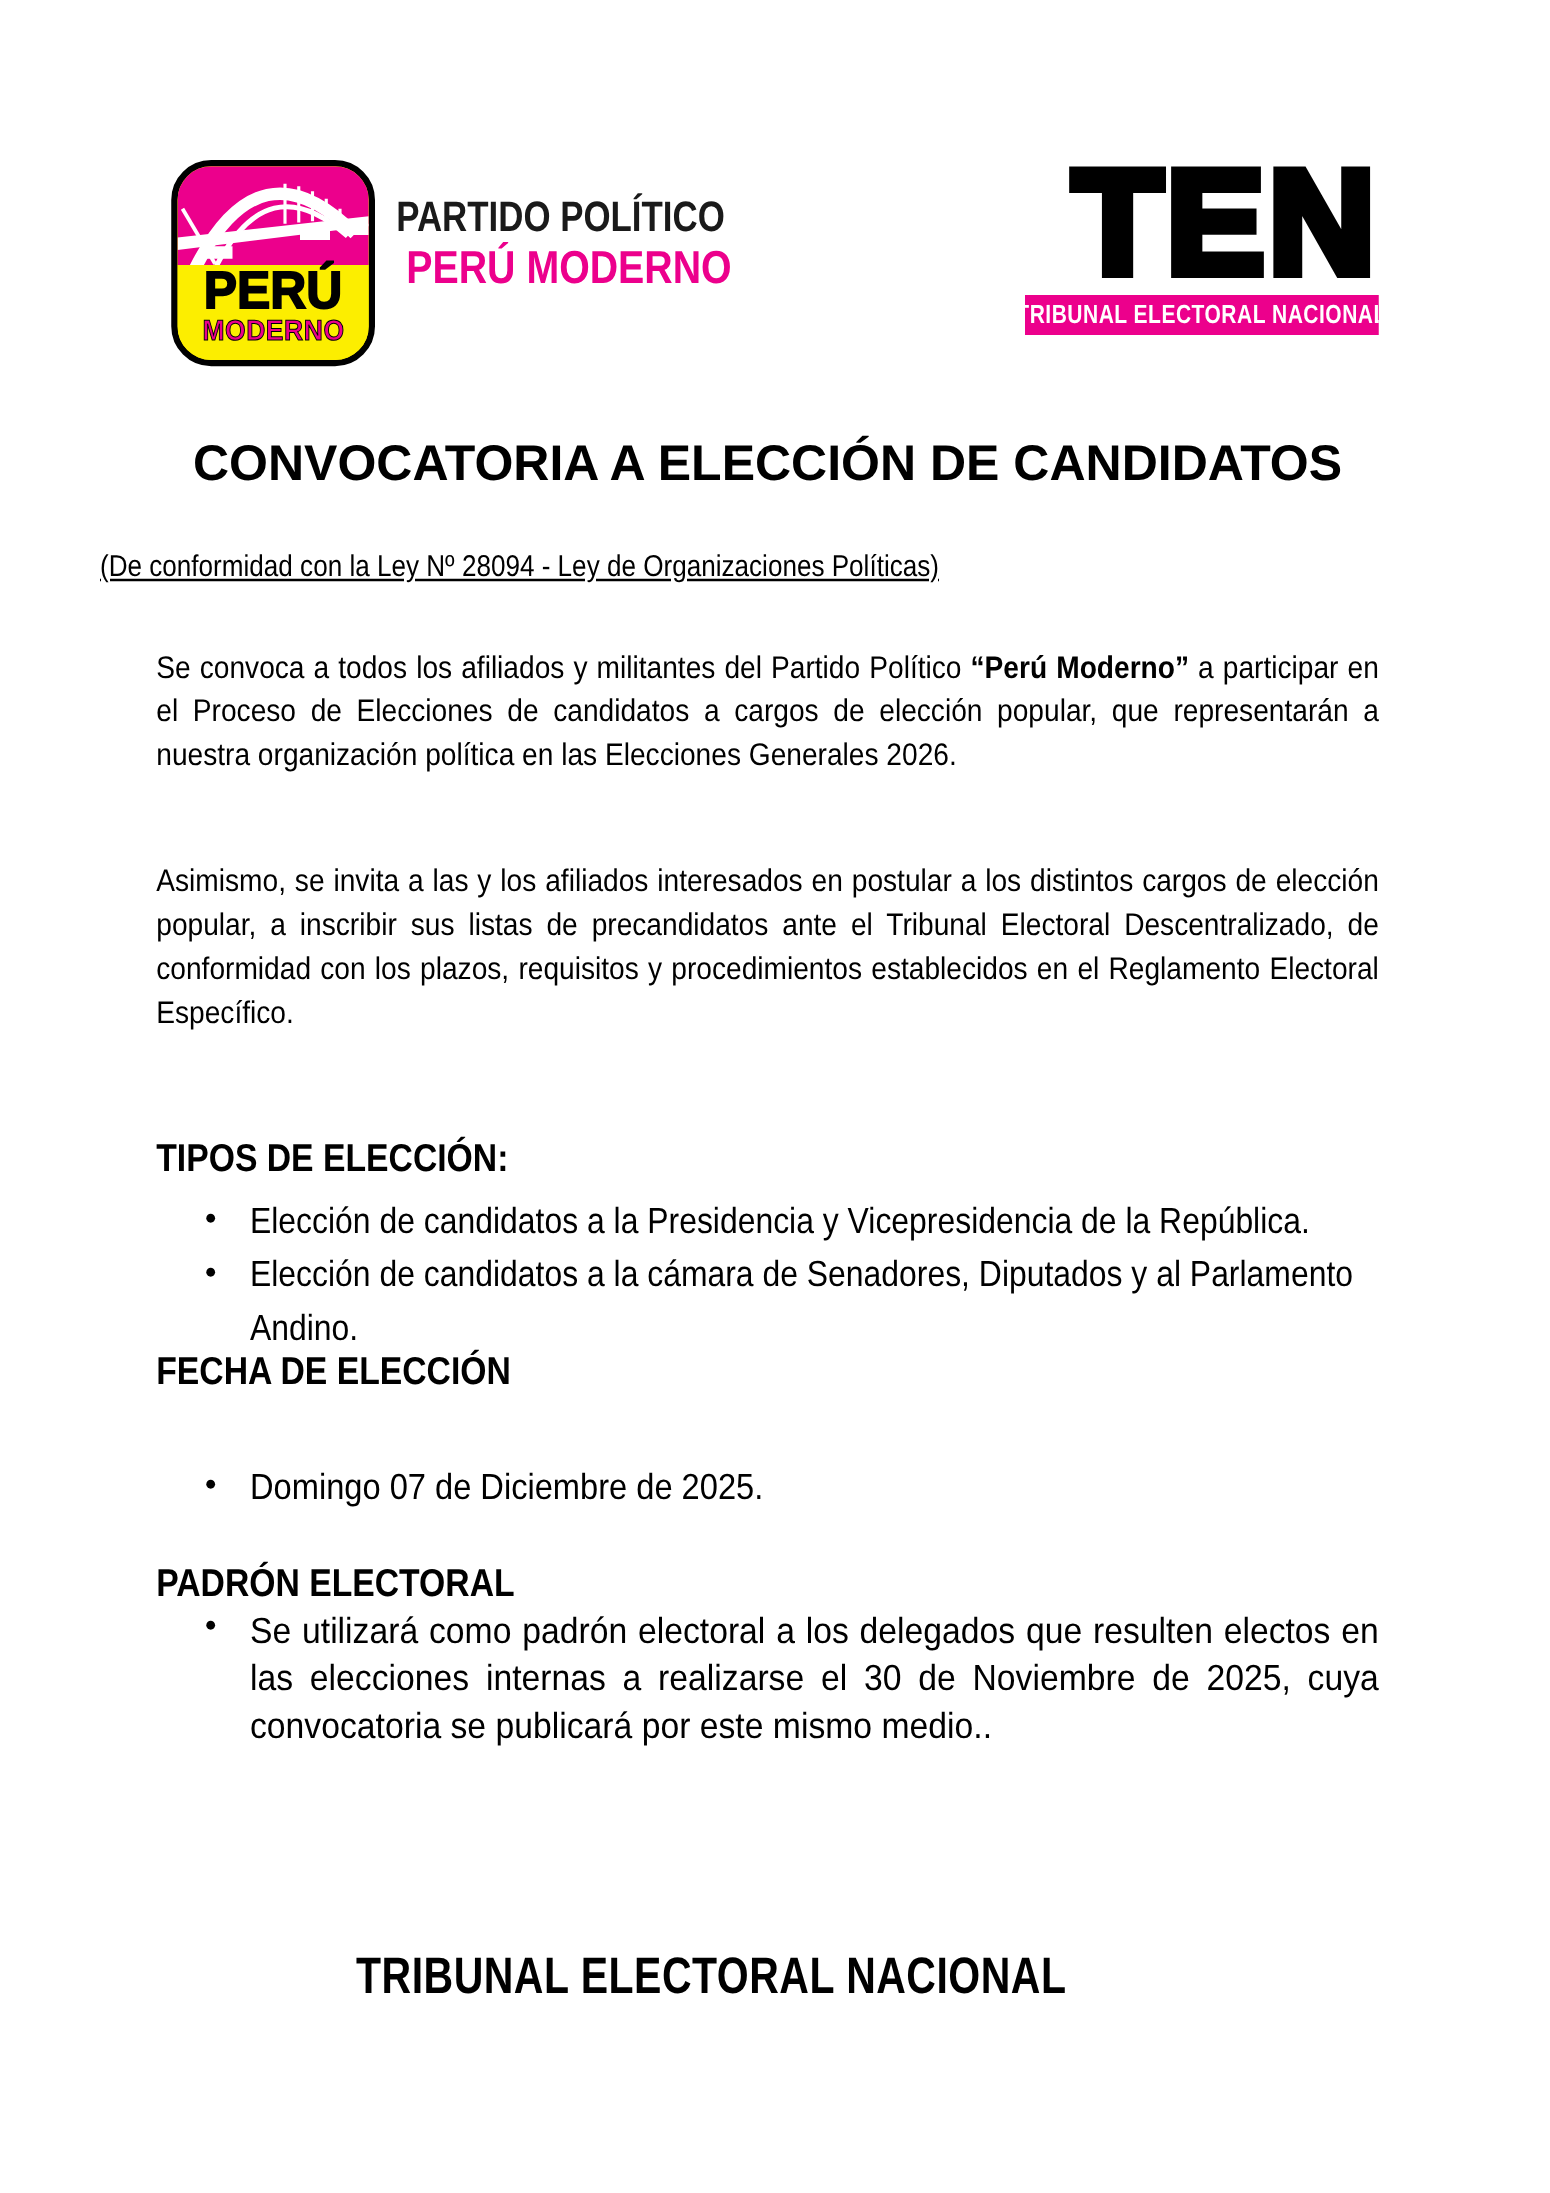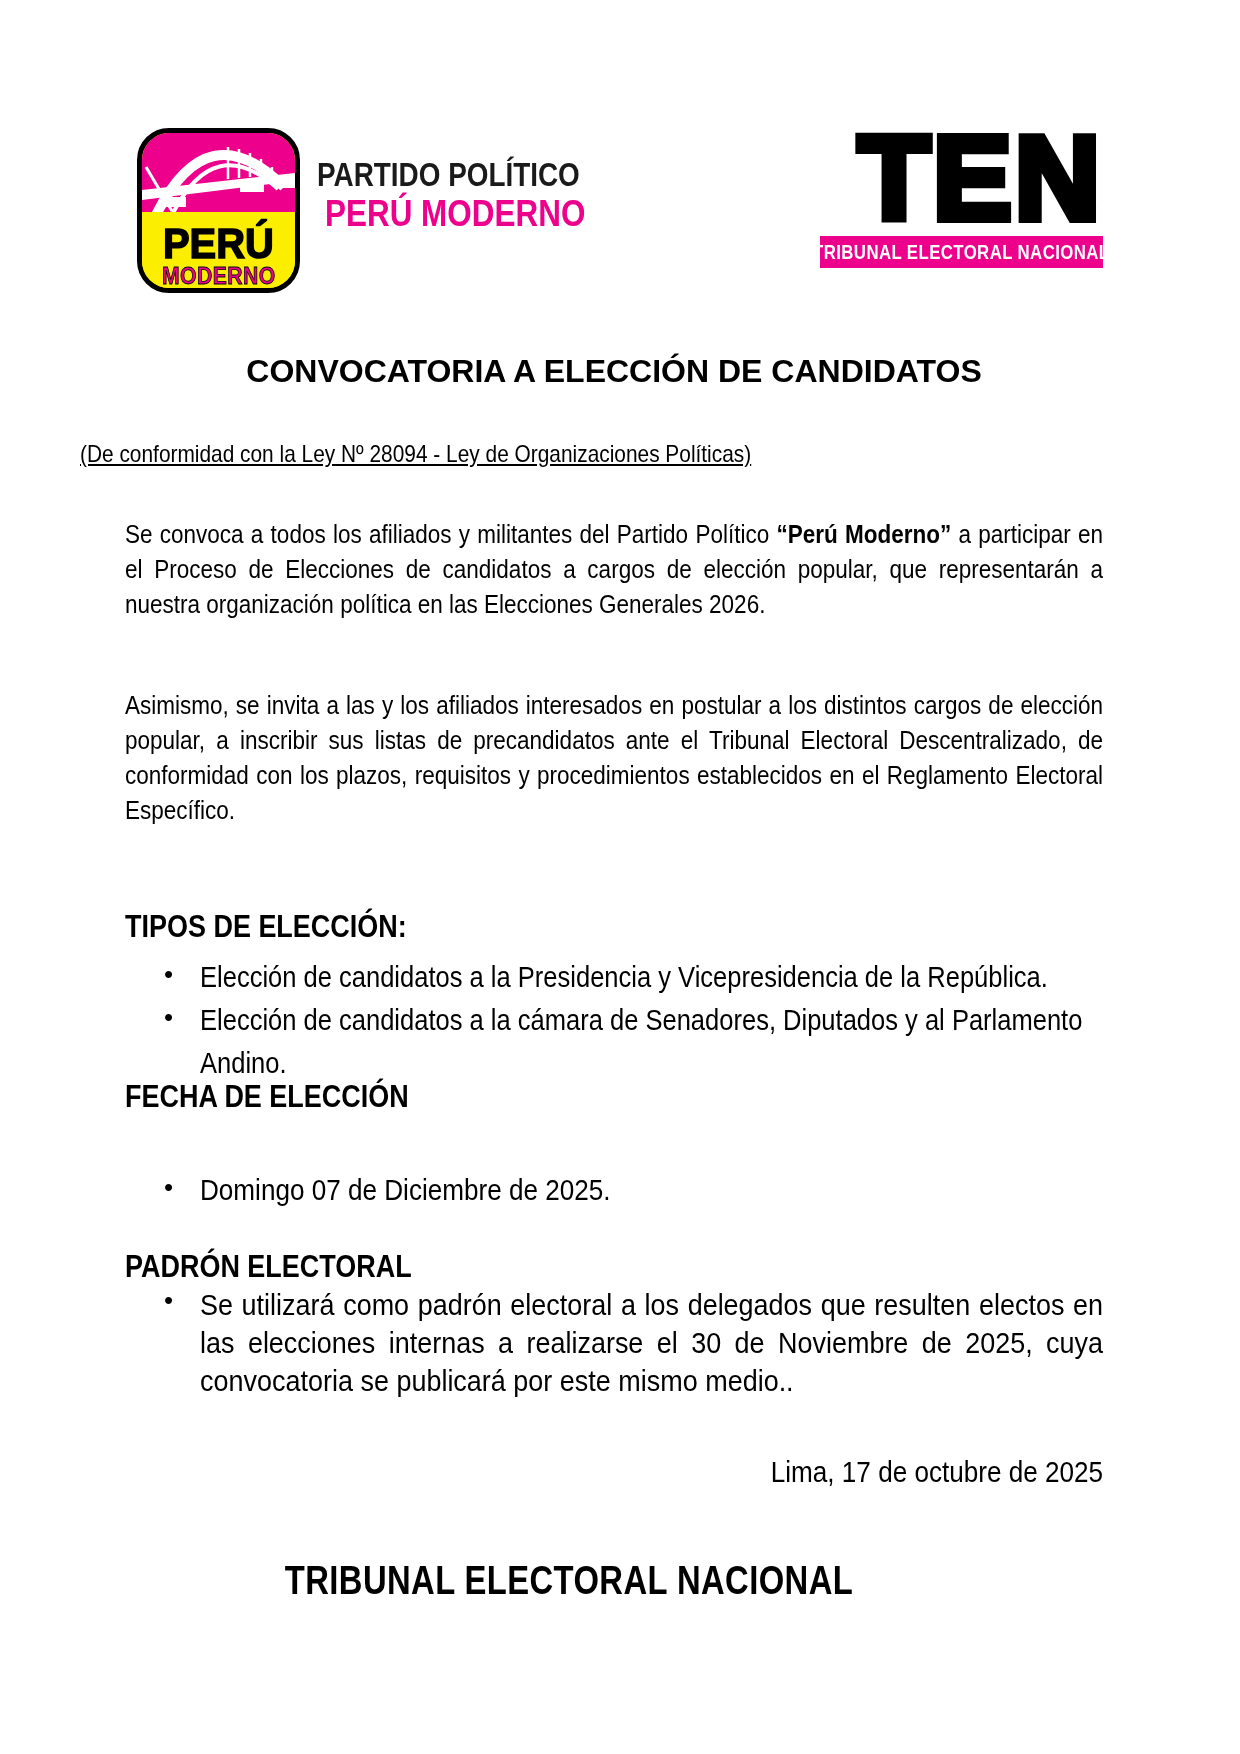--- a/index.html
+++ b/index.html
@@ -17,21 +17,21 @@
 
   
   .party-logo{
     position:absolute;left:137px;top:128px;width:163px;height:165px;
     border:5px solid #000;border-radius:32px;overflow:hidden;background:var(--yellow);
   }
   .logo-top{position:absolute;left:0;top:0;width:153px;height:79px;background:var(--magenta);}
   .logo-top svg{display:block;width:153px;height:79px;}
   .logo-bottom{
     position:absolute;left:0;top:79px;width:153px;height:76px;background:var(--yellow);
-    display:flex;flex-direction:column;align-items:center;justify-content:flex-end;gap:0px;
+    display:flex;flex-direction:column;align-items:center;justify-content:flex-start;gap:0px;
   }
   .logo-peru{
     font-size:42px;font-weight:bold;letter-spacing:0px;line-height:40px;color:#000;
     -webkit-text-stroke:1.5px #000;transform:scaleX(0.95);white-space:nowrap;
   }
   .logo-moderno{
     font-size:23px;font-weight:bold;line-height:24px;color:var(--magenta);
     -webkit-text-stroke:0.8px #000;transform:scaleX(0.92);white-space:nowrap;letter-spacing:0.5px;
   }
   .brand-text{position:absolute;left:317px;top:155px;}
@@ -53,21 +53,21 @@
     display:flex;align-items:center;justify-content:center;overflow:hidden;
   }
   .ten-bar span{
     color:#fff;font-weight:bold;font-size:21px;white-space:nowrap;
     transform:scaleX(0.8);letter-spacing:0.5px;
   }
 
   
   .col{position:absolute;left:125px;width:978px;}
 
-  .doc-title{top:345px;text-align:center;font-weight:bold;font-size:32px;line-height:52px;letter-spacing:0px;}
+  .doc-title{top:345px;text-align:center;font-weight:bold;font-size:40px;line-height:52px;letter-spacing:0px;}
   .doc-subtitle{top:440px;text-align:left;text-decoration:underline;}
   .doc-subtitle .inner{
     display:block;width:115%;transform:scaleX(0.8696);transform-origin:0 0;
     font-size:24px;line-height:28px;position:relative;left:-45px;
   }
 
   .body-just{font-size:25px;line-height:35px;text-align:justify;}
   .scale90{display:block;width:111.12%;transform:scaleX(0.9);transform-origin:0 0;}
   .para-1{top:517px;}
   .para-2{top:688px;}
@@ -180,21 +180,18 @@
   <div class="col sec-heading h-padron">
     <span class="inner">PADRÓN ELECTORAL</span>
   </div>
   <div class="col bullet-list list-padron">
     <div class="bullet-item">
       <span class="bullet-dot">•</span>
       <span class="bullet-text">Se utilizará como padrón electoral a los delegados que resulten electos en las elecciones internas a realizarse el 30 de Noviembre de 2025, cuya convocatoria se publicará por este mismo medio..</span>
     </div>
   </div>
 
-  <div class="col date-line">
-    <span class="scale90">Lima, 17 de octubre de 2025</span>
-  </div>
 
   <div class="col footer-heading">
     <span class="inner">TRIBUNAL ELECTORAL NACIONAL</span>
   </div>
 
 </div>
 
 </body></html>

